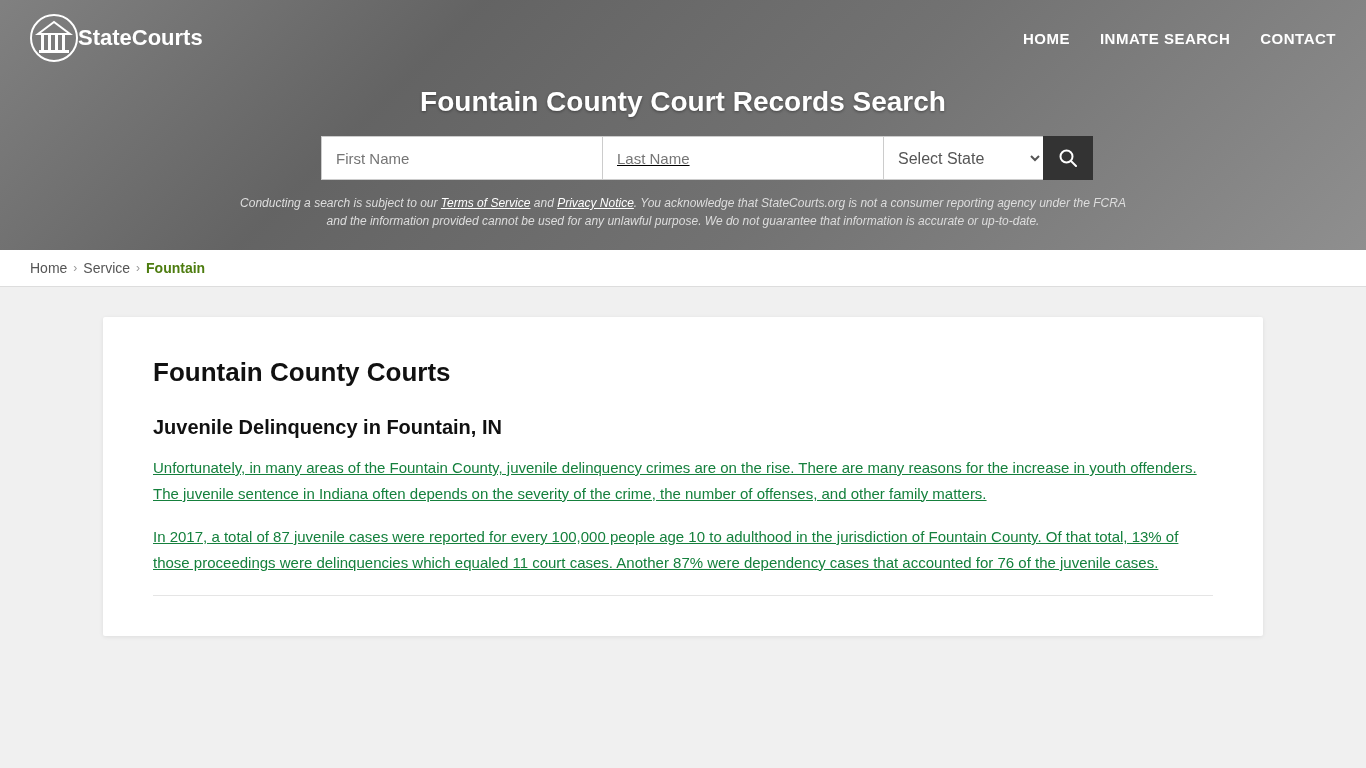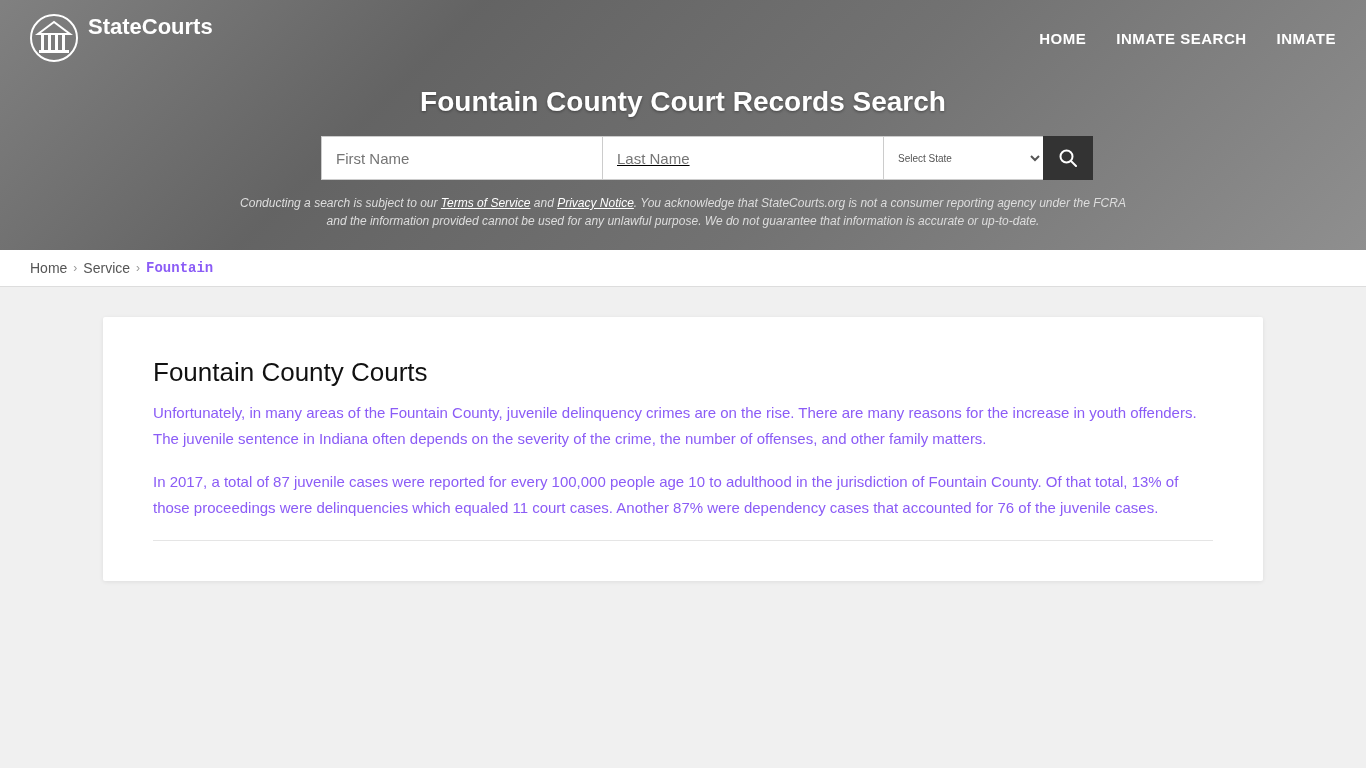--- a/index.html
+++ b/index.html
@@ -25,22 +25,21 @@
 
     
     .navbar {
       display: flex;
       align-items: center;
       justify-content: space-between;
       padding: 14px 30px;
     }
     .logo-area {
       display: flex;
-      align-items: flex-start;
-      gap: 10px;
+      align-items: center;
       color: #fff;
       text-decoration: none;
     }
     .logo-icon {
       width: 48px;
       height: 48px;
     }
     .logo-text {
       font-size: 22px;
       font-weight: bold;
@@ -87,21 +86,21 @@
       font-size: 15px;
       border: 1px solid #ccc;
       outline: none;
       background: #fff;
     }
     .search-input:first-child { border-right: none; }
     .search-input:nth-child(2) { border-right: none; text-decoration: underline; }
     .state-select {
       height: 44px;
       padding: 0 10px;
-      font-size: 10px;
+      font-size: 16px;
       border: 1px solid #ccc;
       background: #fff;
       color: #555;
       min-width: 160px;
       cursor: pointer;
       outline: none;
       border-right: none;
     }
     .search-btn {
       height: 44px;
@@ -142,54 +141,54 @@
     .breadcrumb a {
       color: #555;
       text-decoration: none;
     }
     .breadcrumb-sep {
       color: #999;
       font-size: 12px;
     }
     .breadcrumb-current {
       font-weight: 600;
-      color: #8b5cf6;
-      font-family: Liberation Mono, monospace;
+      color: #4d7c0f;
     }
 
     
     .main-content {
       background: #f0f0f0;
       padding: 30px 20px;
     }
     .content-card {
       background: #fff;
       max-width: 1160px;
       margin: 0 auto;
       padding: 40px 50px;
       border-radius: 2px;
       box-shadow: 0 1px 4px rgba(0,0,0,0.08);
     }
     .page-heading {
       font-size: 26px;
-      font-weight: normal;
+      font-weight: bold;
       color: #111;
-      margin-bottom: 12px;
+      margin-bottom: 28px;
     }
     .section-heading {
       font-size: 20px;
       font-weight: bold;
       color: #111;
       margin-bottom: 16px;
     }
     .body-text {
       font-size: 15px;
       line-height: 1.7;
-      color: #8b5cf6;
+      color: #15803d;
       margin-bottom: 18px;
+      text-decoration: underline;
     }
     .divider {
       border: none;
       border-top: 1px solid #e5e5e5;
       margin-top: 20px;
     }
   </style>
 </head>
 <body>
 
@@ -210,21 +209,21 @@
           <rect x="25" y="20" width="3" height="16" fill="#fff"></rect>
           <rect x="32" y="20" width="3" height="16" fill="#fff"></rect>
 
           <rect x="9" y="36" width="30" height="3" fill="#fff"></rect>
         </svg>
         <span class="logo-text">StateCourts</span>
       </a>
       <div class="nav-links">
         <a class="nav-link" href="#">HOME</a>
         <a class="nav-link" href="#">INMATE SEARCH</a>
-        <a class="nav-link" href="#">INMATE</a>
+        <a class="nav-link" href="#">CONTACT</a>
       </div>
     </nav>
 
     <div class="search-section">
       <h1 class="search-title">Fountain County Court Records Search</h1>
       <div class="search-bar">
         <input class="search-input" type="text" placeholder="First Name" style="">
         <input class="search-input" type="text" placeholder="Last Name" style="">
         <select class="state-select">
           <option>Select State</option>
@@ -297,17 +296,18 @@
   <a href="#">Home</a>
   <span class="breadcrumb-sep">›</span>
   <a href="#">Service</a>
   <span class="breadcrumb-sep">›</span>
   <span class="breadcrumb-current">Fountain</span>
 </nav>
 
 <main class="main-content">
   <div class="content-card">
     <h2 class="page-heading">Fountain County Courts</h2>
+    <h3 class="section-heading">Juvenile Delinquency in Fountain, IN</h3>
     <p class="body-text">Unfortunately, in many areas of the Fountain County, juvenile delinquency crimes are on the rise. There are many reasons for the increase in youth offenders. The juvenile sentence in Indiana often depends on the severity of the crime, the number of offenses, and other family matters.</p>
     <p class="body-text">In 2017, a total of 87 juvenile cases were reported for every 100,000 people age 10 to adulthood in the jurisdiction of Fountain County. Of that total, 13% of those proceedings were delinquencies which equaled 11 court cases. Another 87% were dependency cases that accounted for 76 of the juvenile cases.</p>
     <hr class="divider">
   </div>
 </main>
 
 </body></html>

